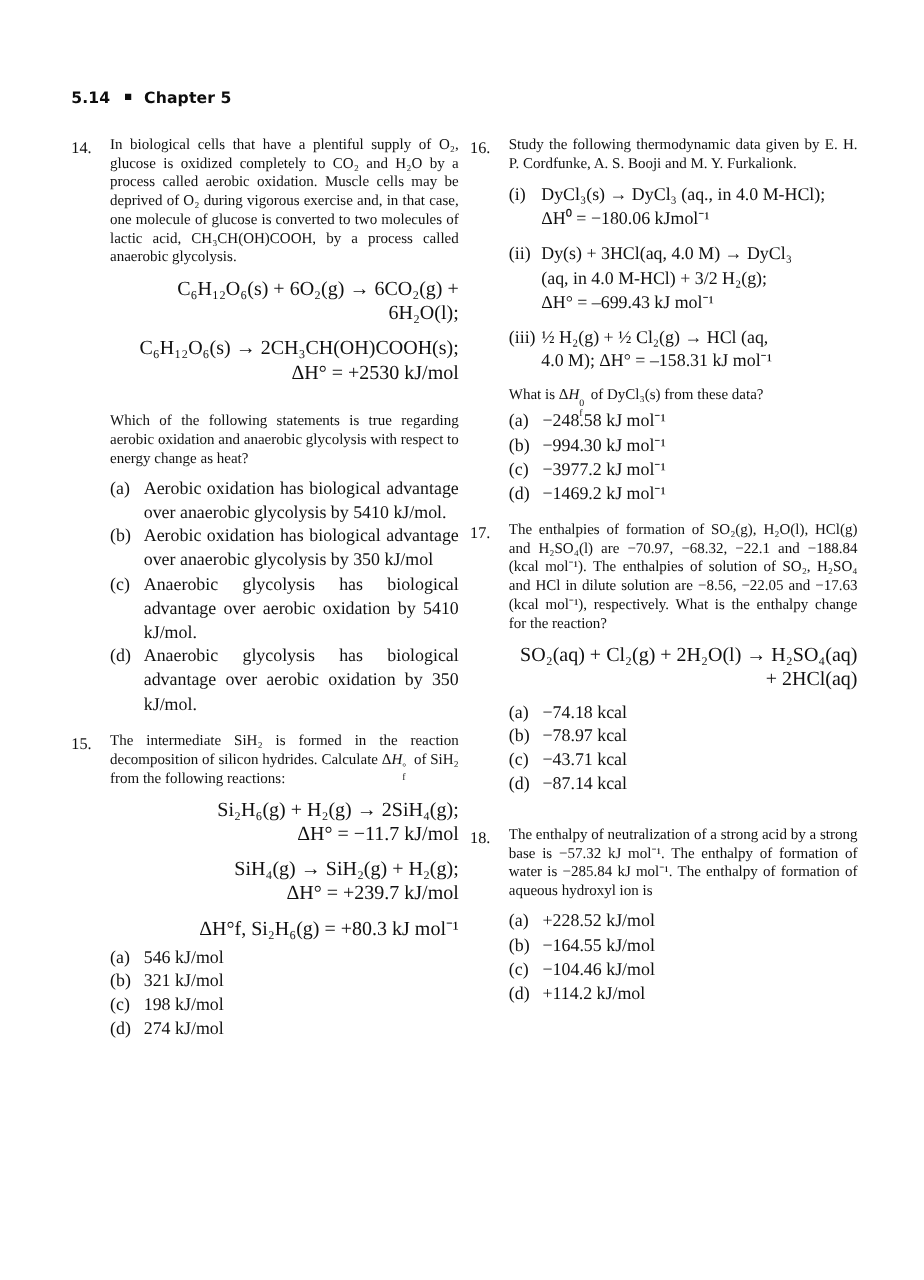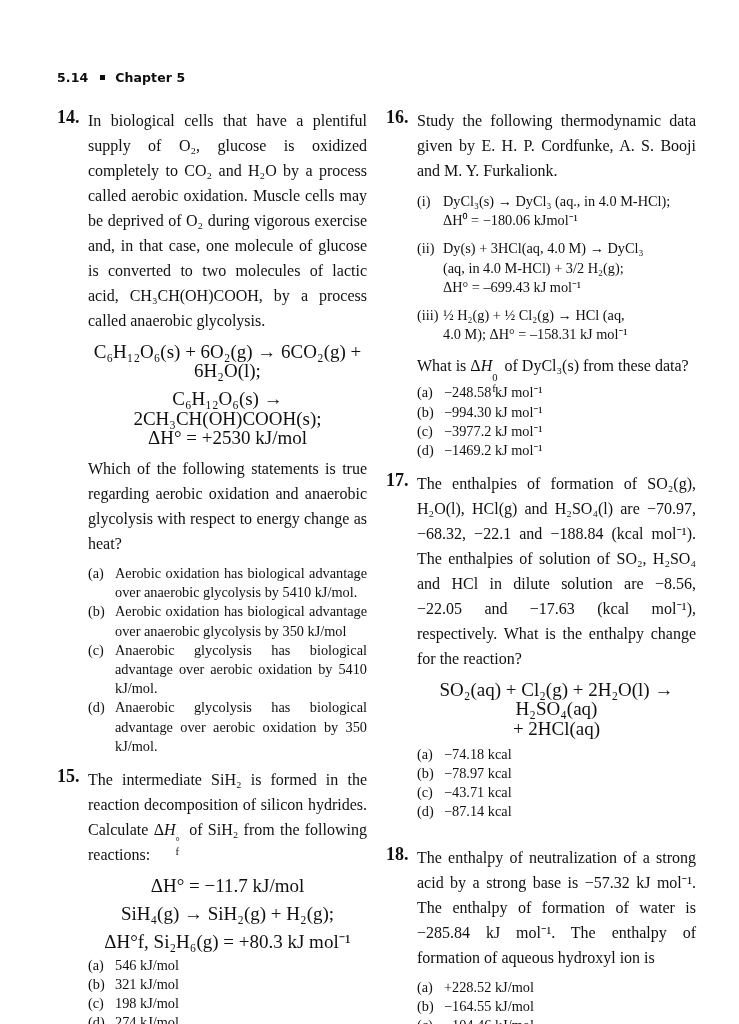--- a/index.html
+++ b/index.html
@@ -47,51 +47,51 @@
   }
   .running-head .chap { font-weight: bold; }
 
   
   .col {
     position: absolute;
     top: 108px;
     width: 310px;
   }
   .col-left  { left: 57px; }
-  .col-right { left: 386px; }
+  .col-right { left: 376px; }
 
   
   .q {
     position: relative;
     padding-left: 31px;
     margin-bottom: 11px;
   }
   .q > .qnum {
     position: absolute;
     left: 0;
     top: 0;
-    font-weight: bold;
-    font-size: 18px;
+    font-weight: normal;
+    font-size: 13px;
     line-height: 19.2px;
   }
   .stem {
-    font-size: 16px;
-    line-height: 25px;
+    font-size: 12px;
+    line-height: 15px;
     text-align: justify;
     text-justify: inter-word;
     hyphens: none;
   }
 
   
   .eq {
-    font-size: 19px;
+    font-size: 16px;
     line-height: 19.2px;
     margin-top: 9px;
     margin-bottom: 1px;
-    text-align: center;
+    text-align: right;
     white-space: normal;
   }
   .eq-line { display: block; }
 
   
   .romans { margin-top: 9px; }
   .roman {
     position: relative;
     padding-left: 26px;
     margin-bottom: 9px;
@@ -172,21 +172,21 @@
 
       <div class="eq">
         <span class="eq-line">C₆H₁₂O₆(s) + 6O₂(g) → 6CO₂(g) + 6H₂O(l);</span>
       </div>
 
       <div class="eq">
         <span class="eq-line">C₆H₁₂O₆(s)  →  2CH₃CH(OH)COOH(s);</span>
         <span class="eq-line">ΔH° = +2530 kJ/mol</span>
       </div>
 
-      <div class="stem" style="margin-top:9px;">Which of the following statements is true regarding aerobic oxidation and anaerobic glycolysis with respect to energy change as heat?</div>
+      <div class="stem" style="margin-top:21px;">Which of the following statements is true regarding aerobic oxidation and anaerobic glycolysis with respect to energy change as heat?</div>
 
       <div class="opts">
         <div class="opt">
           <span class="olabel">(a)</span>
           <span class="otext just">Aerobic oxidation has biological advantage over anaerobic glycolysis by 5410 kJ/mol.</span>
         </div>
         <div class="opt">
           <span class="olabel">(b)</span>
           <span class="otext just">Aerobic oxidation has biological advantage over anaerobic glycolysis by 350 kJ/mol</span>
         </div>
@@ -199,25 +199,27 @@
           <span class="otext just">Anaerobic glycolysis has biological advantage over aerobic oxidation by 350 kJ/mol.</span>
         </div>
       </div>
     </div>
 
     <div class="q" style="margin-top:10px;">
       <span class="qnum">15.</span>
       <div class="stem"><span>The intermediate SiH₂ is formed in the reaction decomposition of silicon hydrides. Calculate </span><span class="dh">Δ<span class="ital">H</span><span class="stack"><span class="sp">°</span><span class="sb">f</span></span></span><span> of SiH₂ from the following reactions:</span></div>
 
       <div class="eq">
+        <span class="eq-line">Si₂H₆(g) + H₂(g) → 2SiH₄(g);</span>
         <span class="eq-line">ΔH° = −11.7 kJ/mol</span>
       </div>
 
       <div class="eq">
         <span class="eq-line">SiH₄(g) → SiH₂(g) + H₂(g);</span>
+        <span class="eq-line">ΔH° = +239.7 kJ/mol</span>
       </div>
 
       <div class="eq">ΔH°f, Si₂H₆(g) = +80.3 kJ mol⁻¹</div>
 
       <div class="opts" style="margin-top:4px;">
         <div class="opt">
           <span class="olabel">(a)</span>
           <span class="otext">546 kJ/mol</span>
         </div>
         <div class="opt">

